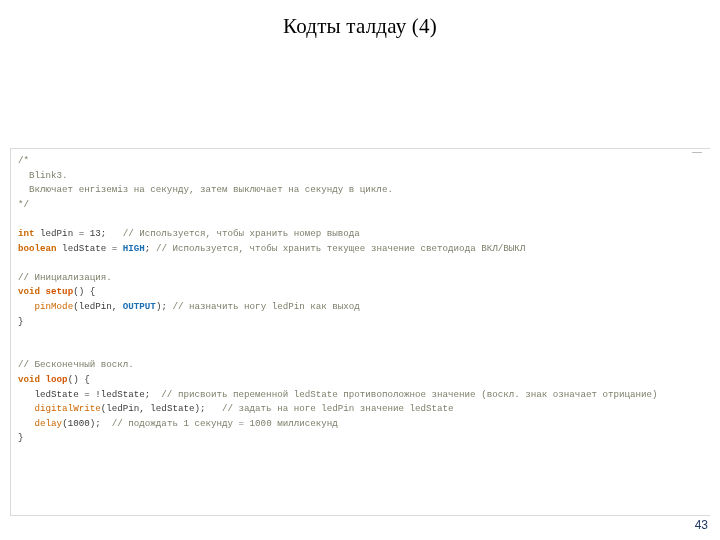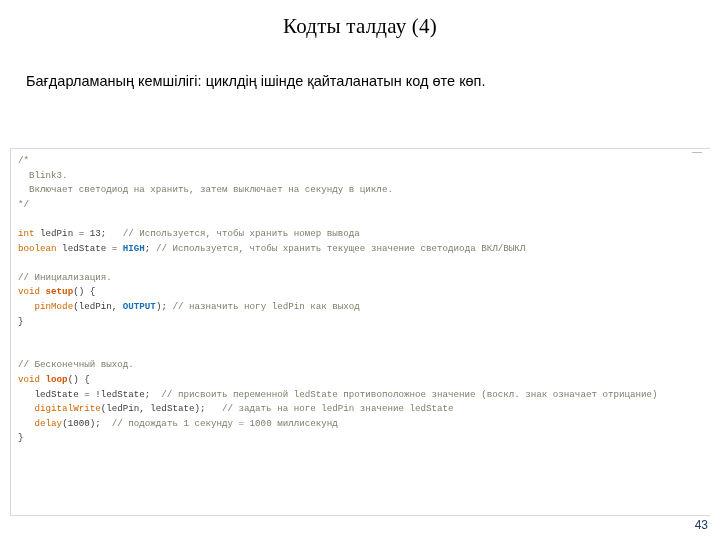--- a/index.html
+++ b/index.html
@@ -87,21 +87,21 @@
     left: 8px;
     top: 6px;
     margin: 0;
     font-family: "Liberation Mono", monospace;
     font-size: 9.2px;
     line-height: 14.6px;
     color: #444444;
     white-space: pre;
   }
   .c-comment { color: #7e7e6b; }
-  .c-type    { color: #cc6600; font-weight: normal; }
+  .c-type    { color: #cc6600; font-weight: bold; }
   .c-func    { color: #d35400; font-weight: bold; }
   .c-builtin { color: #cc6600; font-weight: normal; }
   .c-const   { color: #1a6fb5; font-weight: bold; }
   .c-plain   { color: #3b3b3b; margin-top: 43px; }
 
   .page-number {
     position: absolute;
     right: 12px;
     bottom: 8px;
     font-size: 12px;
@@ -110,43 +110,42 @@
     margin-left: 47px;
   }
 </style>
 </head>
 <body>
 
 <div class="slide">
 
   <div class="slide-title">Кодты талдау (4)</div>
 
-  <div class="bullet bullet-1">Бағдарламаның кемшілігі: циклдің ішінде қайталанатын код өте көп.</div>
 
 
   <div class="code-panel">
     <div class="rule-top"></div>
     <div class="rule-left"></div>
     <div class="rule-bottom"></div>
     <div class="rule-right-mark"></div>
     <pre class="code" id="code-block"><span class="c-comment">/*</span>
 <span class="c-comment">  Blink3.</span>
-<span class="c-comment">  Включает светодиод на хранить, затем выключает на секунду в цикле.</span>
+<span class="c-comment">  Включает енгіземіз на секунду, затем выключает на секунду в цикле.</span>
 <span class="c-comment">*/</span>
 <span class="c-plain"></span>
 <span class="c-type">int</span><span class="c-plain"> ledPin = 13;   </span><span class="c-comment">// Используется, чтобы хранить номер вывода</span>
 <span class="c-type">boolean</span><span class="c-plain"> ledState = </span><span class="c-const">HIGH</span><span class="c-plain">; </span><span class="c-comment">// Используется, чтобы хранить текущее значение светодиода ВКЛ/ВЫКЛ</span>
 <span class="c-plain"></span>
 <span class="c-comment">// Инициализация.</span>
 <span class="c-type">void</span><span class="c-plain"> </span><span class="c-func">setup</span><span class="c-plain">() {</span>
 <span class="c-plain">   </span><span class="c-builtin">pinMode</span><span class="c-plain">(ledPin, </span><span class="c-const">OUTPUT</span><span class="c-plain">); </span><span class="c-comment">// назначить ногу ledPin как выход</span>
 <span class="c-plain">}</span>
 <span class="c-plain"></span>
 <span class="c-plain"></span>
-<span class="c-comment">// Бесконечный выход.</span>
+<span class="c-comment">// Бесконечный воскл.</span>
 <span class="c-type">void</span><span class="c-plain"> </span><span class="c-func">loop</span><span class="c-plain">() {</span>
 <span class="c-plain">   ledState = !ledState;  </span><span class="c-comment">// присвоить переменной ledState противоположное значение (воскл. знак означает отрицание)</span>
 <span class="c-plain">   </span><span class="c-builtin">digitalWrite</span><span class="c-plain">(ledPin, ledState);   </span><span class="c-comment">// задать на ноге ledPin значение ledState</span>
 <span class="c-plain">   </span><span class="c-builtin">delay</span><span class="c-plain">(1000);  </span><span class="c-comment">// подождать 1 секунду = 1000 миллисекунд</span>
 <span class="c-plain">}</span></pre>
   </div>
 
   <div class="page-number">43</div>
 
 </div>

